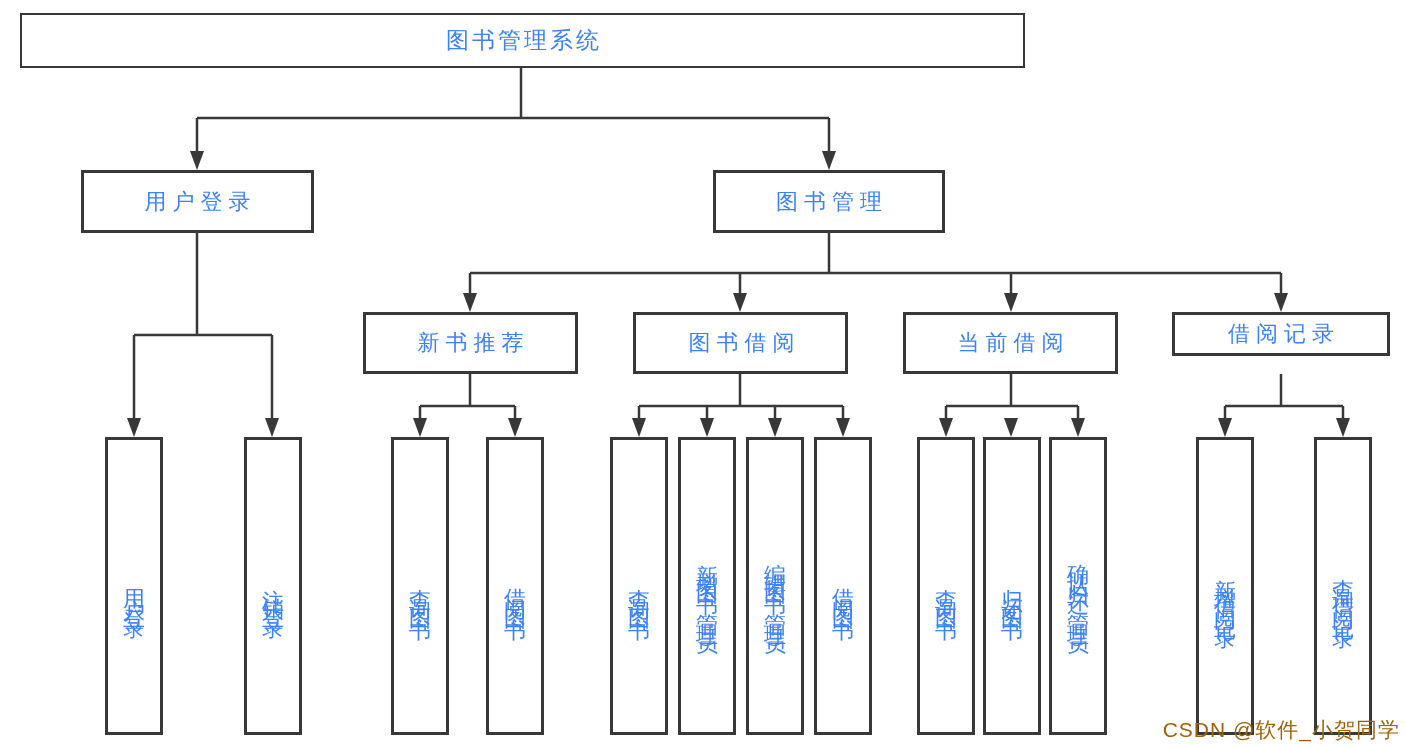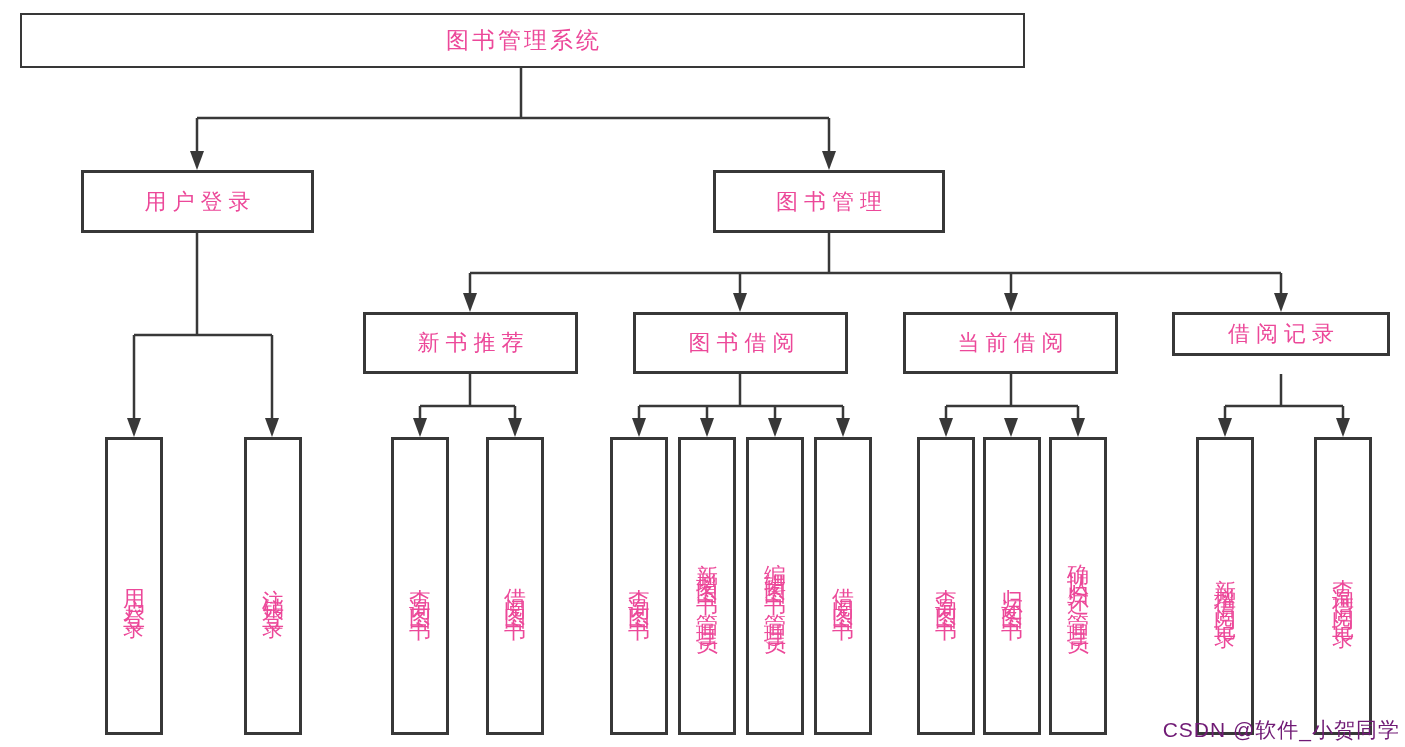--- a/index.html
+++ b/index.html
@@ -9,21 +9,21 @@
     background:#ffffff;
     font-family:"Liberation Sans",sans-serif;
     overflow:hidden;
   }
   .connectors{position:absolute;left:0;top:0;z-index:1;}
   .node{
     position:absolute;
     box-sizing:border-box;
     background:#ffffff;
     border:3px solid #383838;
-    color:#ec4899;
+    color:#3b82f6;
     display:flex;align-items:center;justify-content:center;
     z-index:2;
   }
   .hbox{
     font-size:22px;
     letter-spacing:6px;
     padding-left:6px; 
     white-space:nowrap;
   }
   .rootbox{
@@ -38,21 +38,21 @@
     text-orientation:mixed;
     font-size:22px;
     letter-spacing:10px;
     padding-top:10px; 
     line-height:1;
     white-space:nowrap;
   }
   .watermark{
     position:absolute;
     right:5px;bottom:3px;
-    color:#701a75;
+    color:#a16207;
     font-size:21px;
     letter-spacing:1px;
     z-index:3;
     white-space:nowrap;
   }
 </style>
 </head>
 <body>
 
 <div class="canvas">

